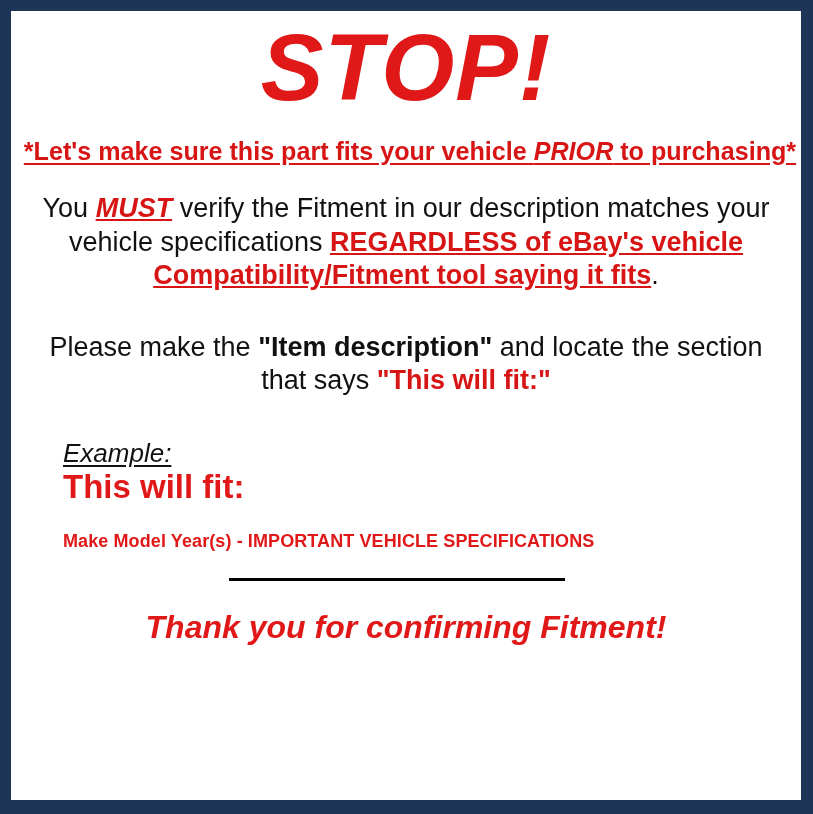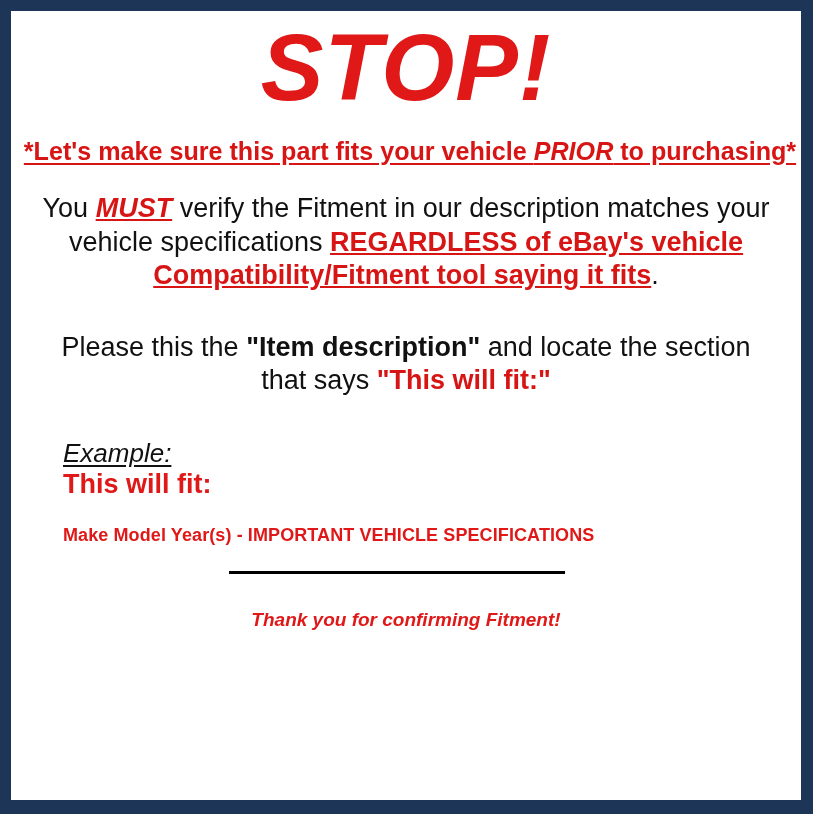--- a/index.html
+++ b/index.html
@@ -108,21 +108,21 @@
     font-size: 26px;
     line-height: 1.08;
     text-decoration: underline;
     text-underline-offset: 3px;
     margin: 0;
     display: inline-block;
   }
   #example-fit-line {
     color: #e01818;
     font-weight: bold;
-    font-size: 27px;
+    font-size: 33px;
     line-height: 1.12;
     margin: 0;
     padding-top: 2px;
   }
   #example-spec-line {
     color: #e01818;
     font-weight: bold;
     font-size: 18px;
     line-height: 1.1;
     margin: 0;
@@ -156,39 +156,39 @@
     text-underline-offset: 2px;
   }
 
   #para-vin { padding-top: 30px; }
 
   #thanks-line {
     text-align: center;
     color: #e01818;
     font-weight: bold;
     font-style: italic;
-    font-size: 19px;
+    font-size: 32px;
     line-height: 1.2;
-    margin: 8px;
+    margin: 0;
     padding-top: 27px;
   }
 </style>
 </head>
 <body>
 
 <div id="notice-card">
   <div id="notice-inner">
 
     <h1 id="stop-headline">STOP!</h1>
 
     <p id="subtitle-line"><span class="seg">*Let's make sure this part fits your vehicle </span><span class="seg i">PRIOR</span><span class="seg"> to purchasing*</span></p>
 
     <p id="para-must" class="body-para"><span>You </span><span class="hl">MUST</span><span> verify the Fitment in our description matches your vehicle specifications </span><span class="hl2">REGARDLESS of eBay's vehicle Compatibility/Fitment tool saying it fits</span><span>.</span></p>
 
-    <p id="para-view" class="body-para"><span>Please this the </span><span class="strong-black">"Item description"</span><span> and locate the section that says </span><span class="strong-red">"This will fit:"</span></p>
+    <p id="para-view" class="body-para"><span>Please make the </span><span class="strong-black">"Item description"</span><span> and locate the section that says </span><span class="strong-red">"This will fit:"</span></p>
 
     <div id="example-block">
       <div>
         <span id="example-label">Example:</span>
       </div>
       <p id="example-fit-line">This will fit:</p>
       <p id="example-spec-line">Make Model Year(s) - IMPORTANT VEHICLE SPECIFICATIONS</p>
     </div>
 
     <div id="divider-wrap">

